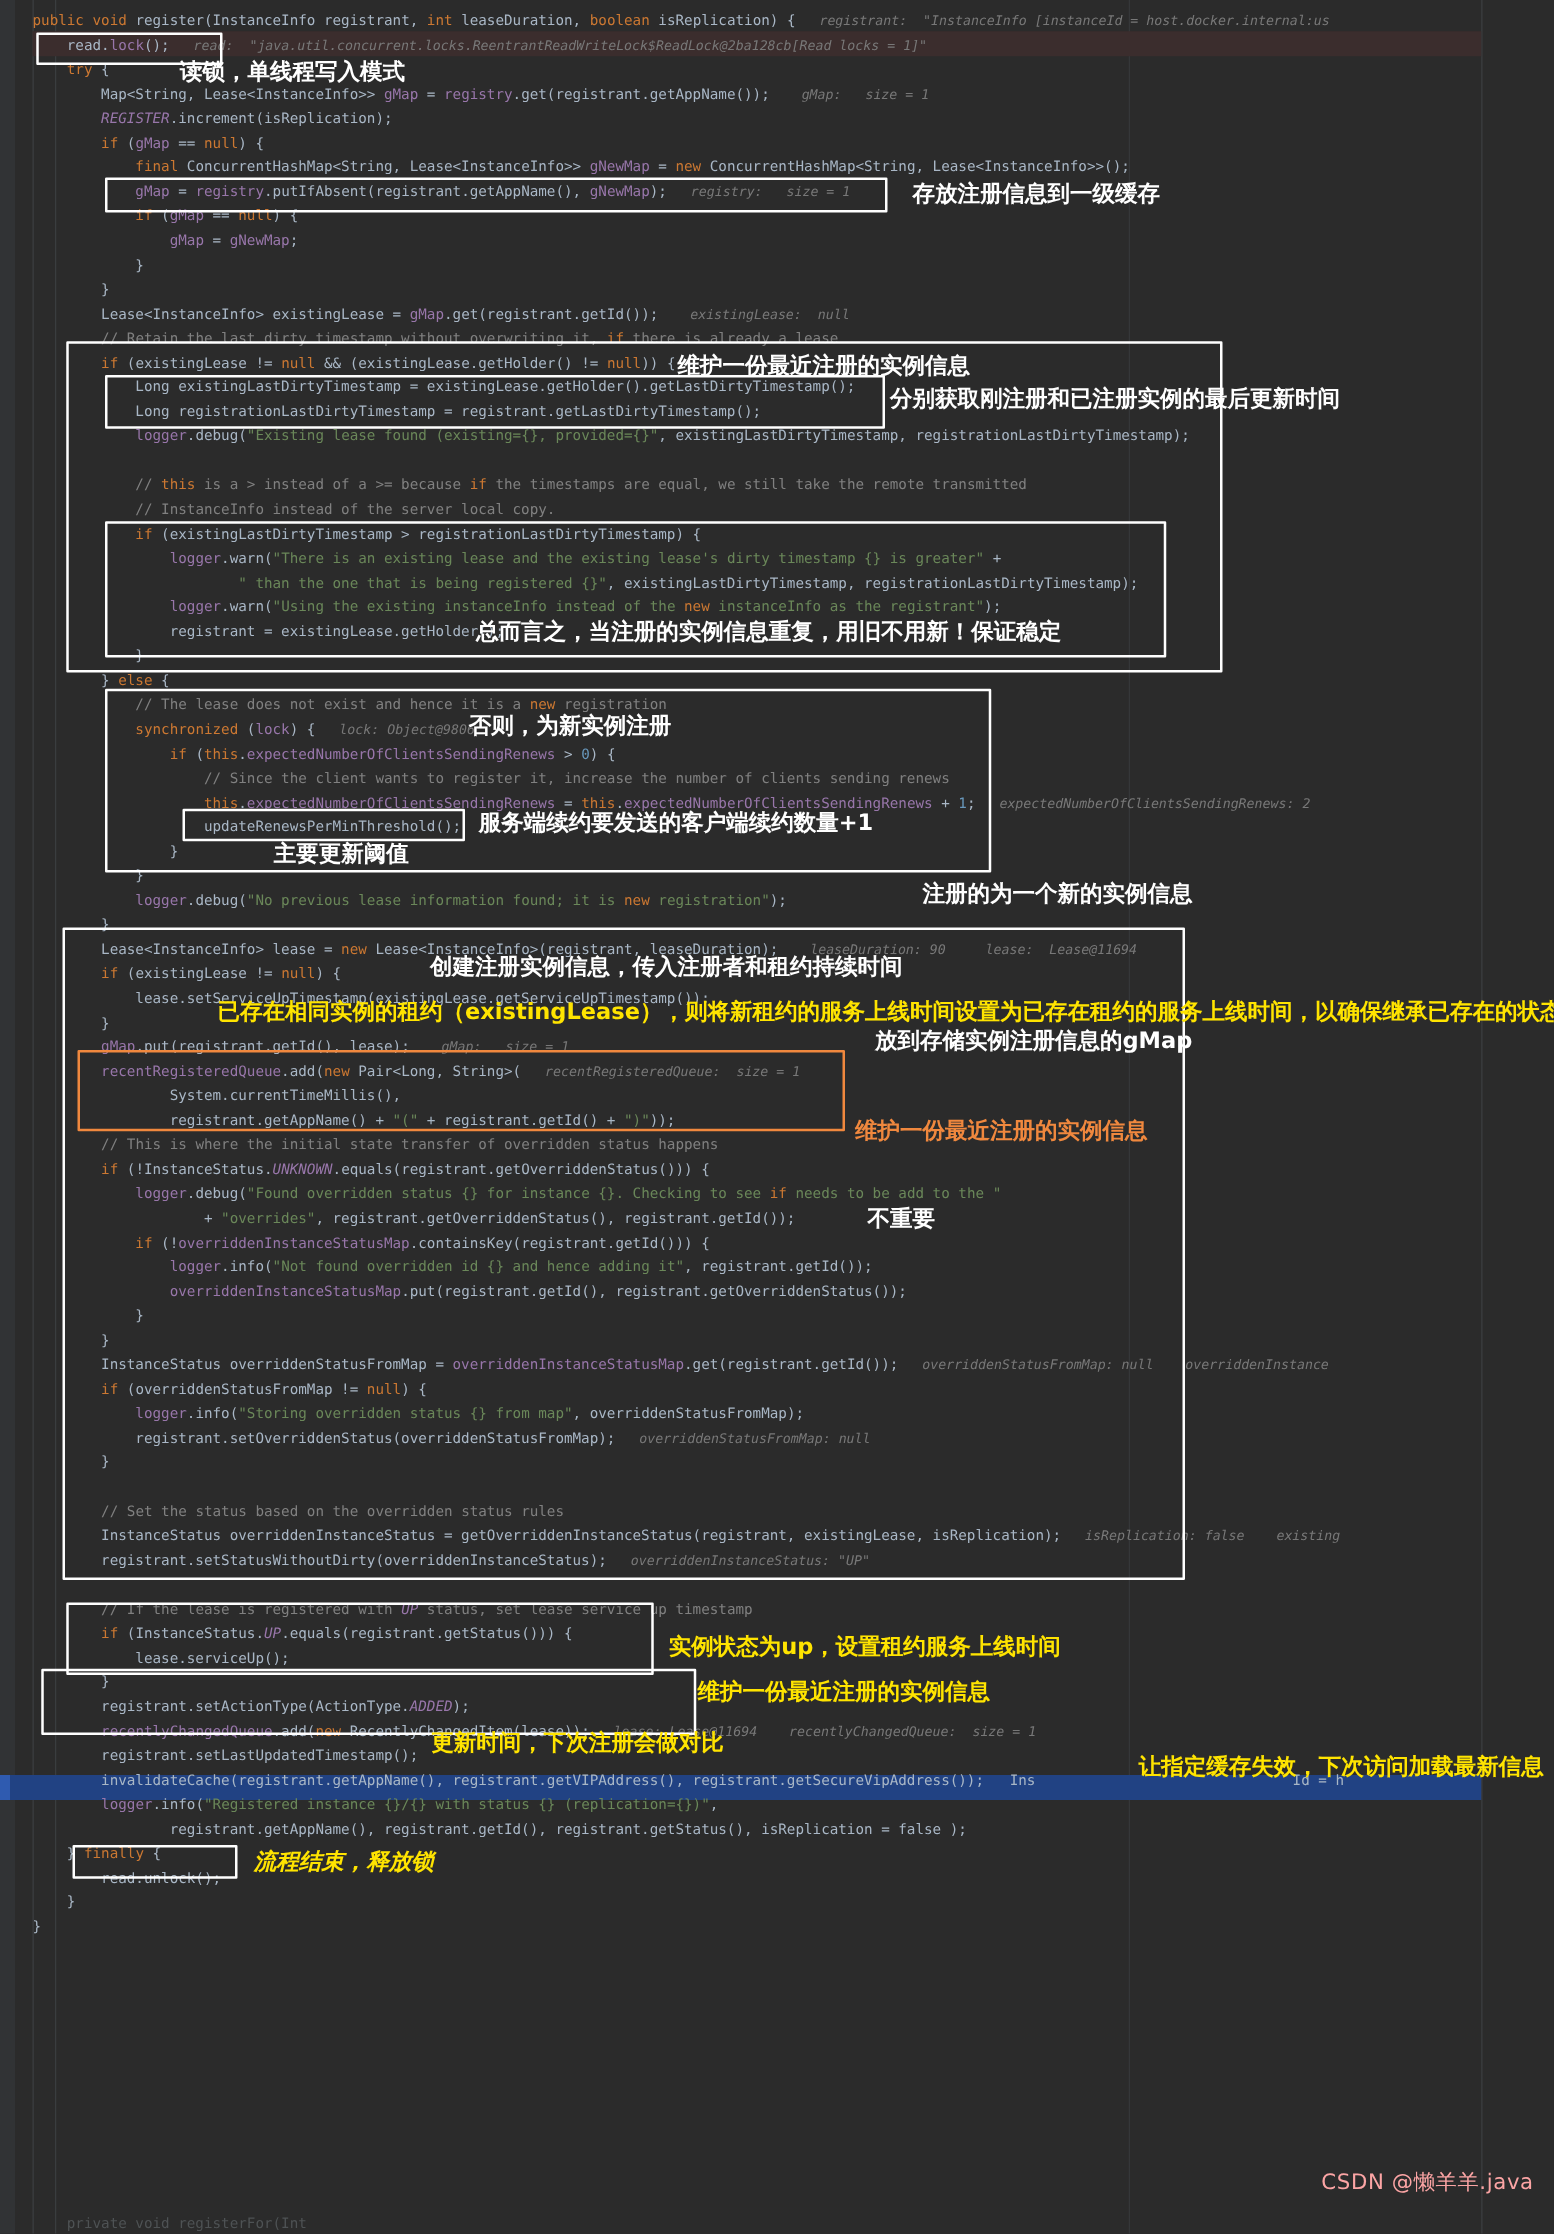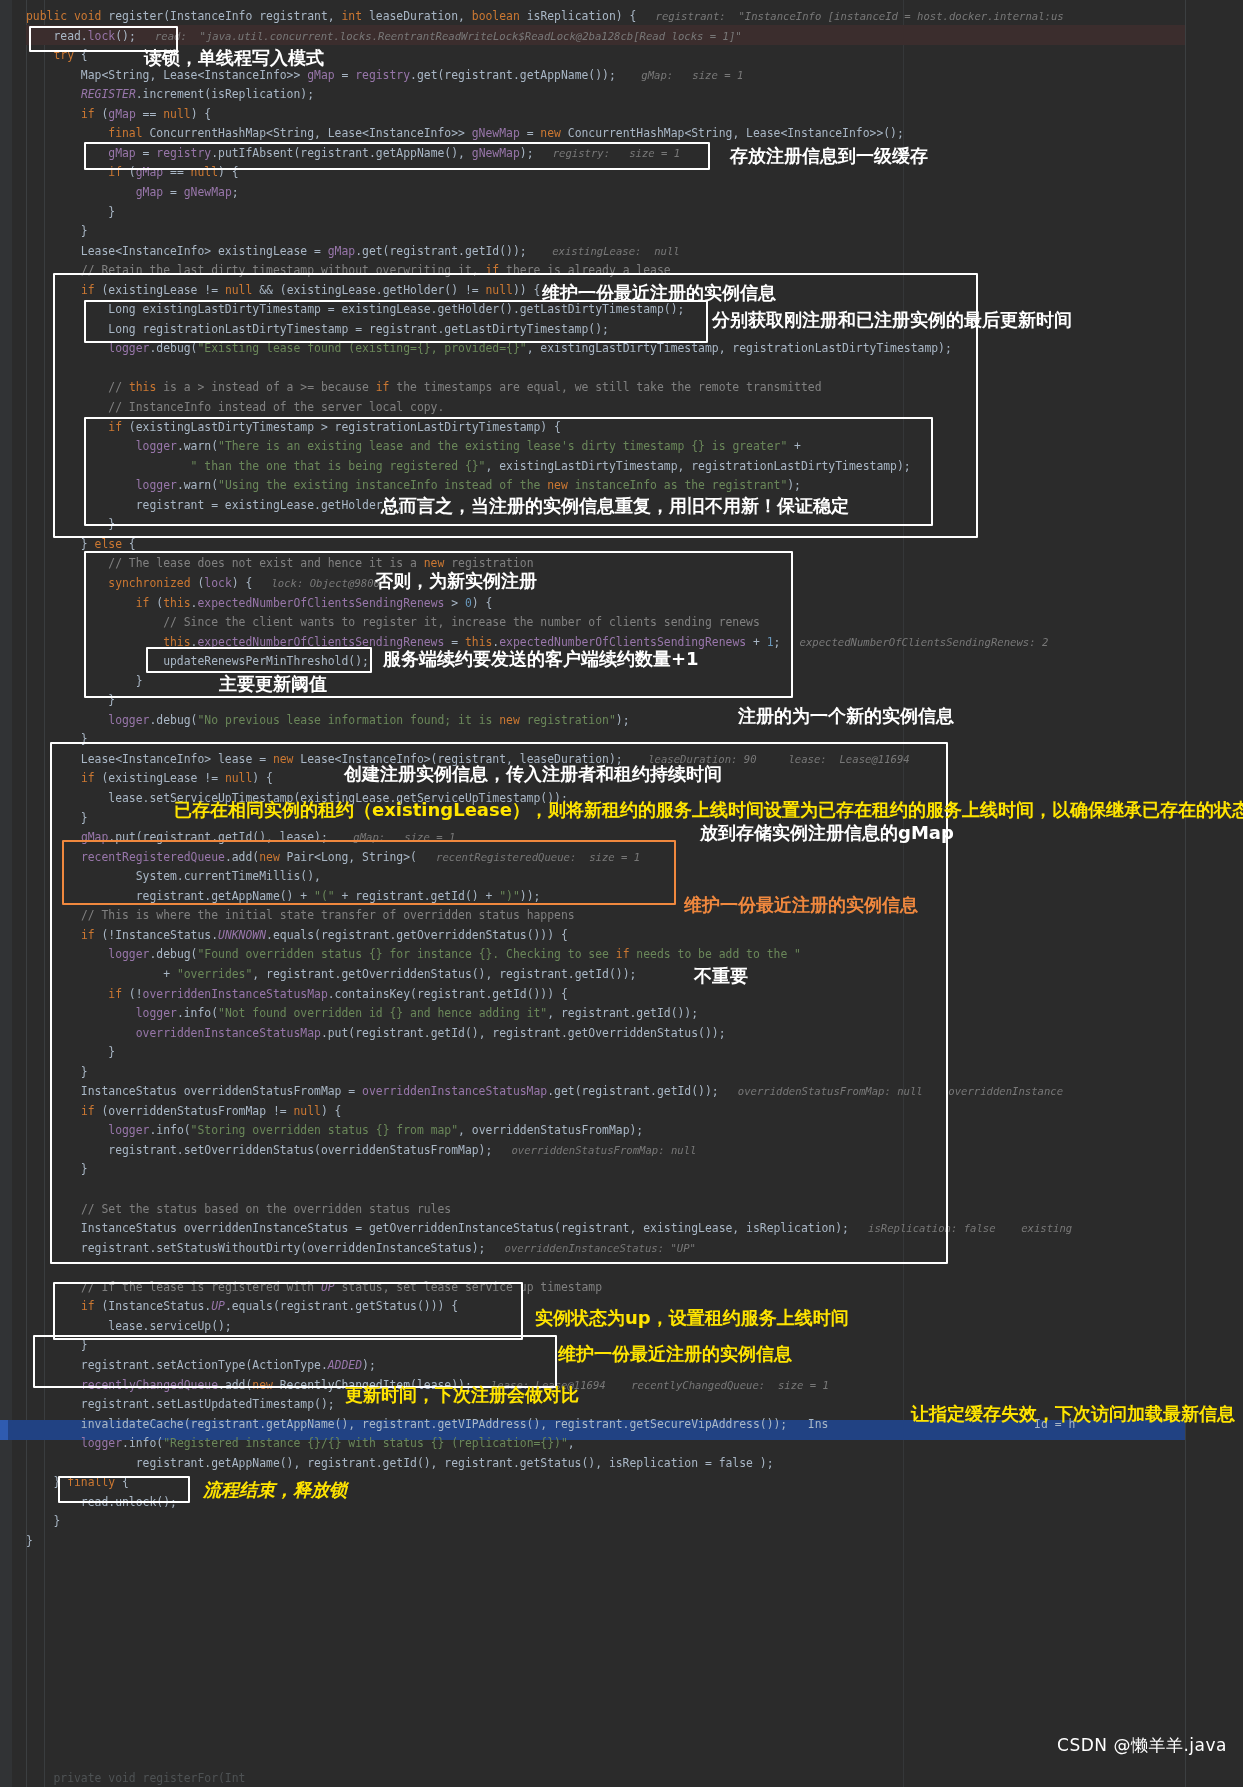--- a/index.html
+++ b/index.html
@@ -53,21 +53,21 @@
     font-size:18px;font-weight:bold;line-height:1.1;
     white-space:pre;
   }
   .note.white{color:#ffffff;}
   .note.yellow{color:#ffe400;}
   .note.orange{color:#f0883e;}
 
   .watermark{
     position:absolute;right:16px;bottom:30px;
     font-family:"DejaVu Sans","Liberation Sans",sans-serif;
-    font-size:17px;color:#ffffff;letter-spacing:.5px;
+    font-size:17px;color:#fca5a5;letter-spacing:.5px;
   }
   .bottom-ghost{
     position:absolute;left:26px;bottom:2px;
     font-size:11.4px;color:#4e5254;white-space:pre;
   }
 </style>
 </head>
 <body>
 
 <div id="editor">

